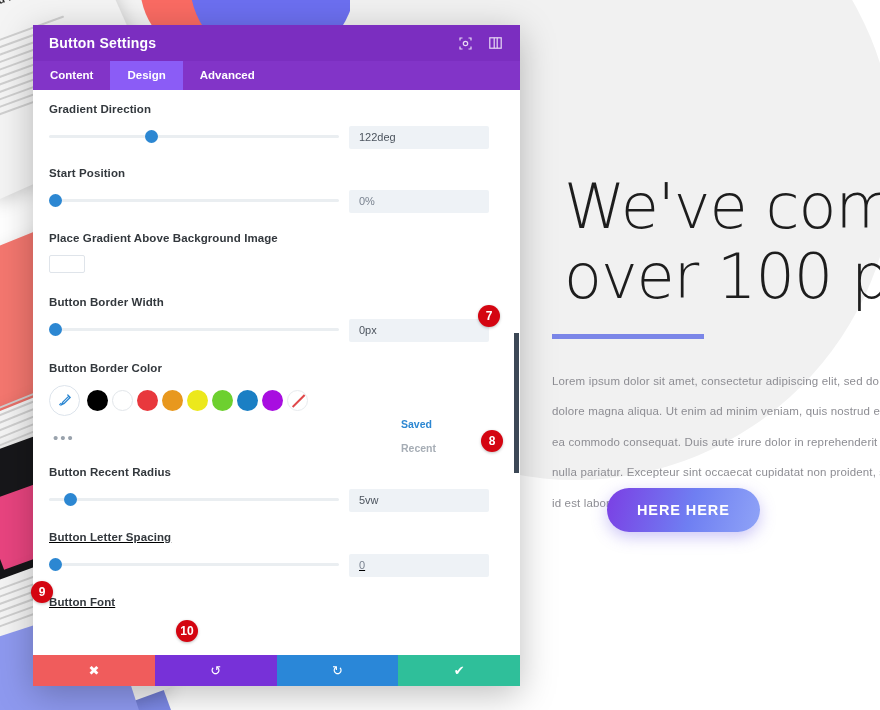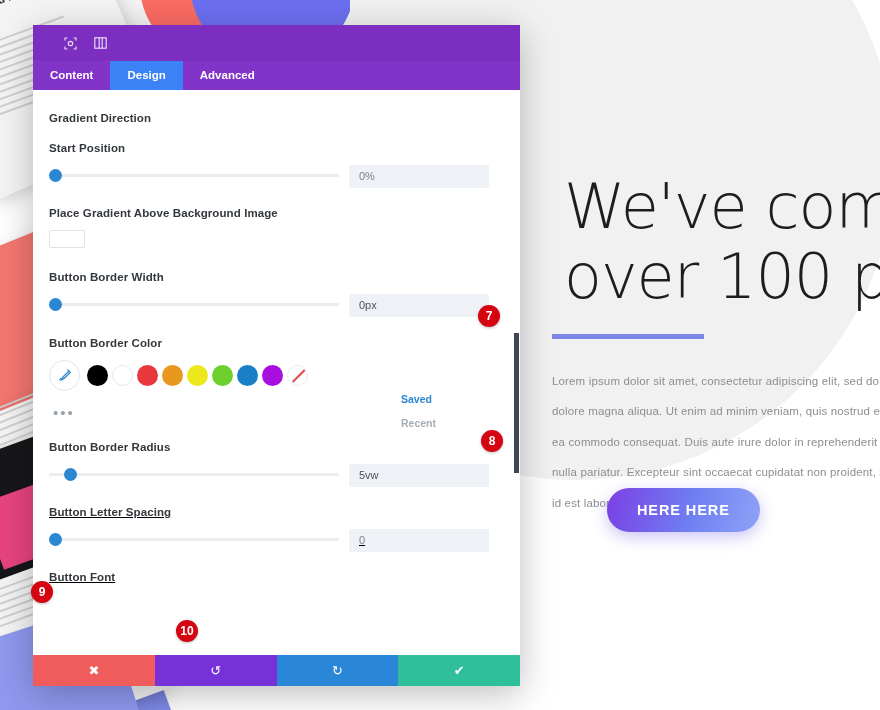--- a/index.html
+++ b/index.html
@@ -87,21 +87,21 @@
   .title-icon {
     width: 18px; height: 18px; margin-left: 12px; opacity: .82;
     display: flex; align-items: center; justify-content: center; cursor: pointer;
   }
   .modal-tabs { height: 29px; background: #8234c8; display: flex; flex: 0 0 auto; }
   .modal-tabs .tab {
     padding: 0 17px; height: 29px; line-height: 29px;
     color: #ffffff; font-size: 11.5px; font-weight: bold; cursor: pointer;
     font-family: "Liberation Sans", sans-serif;
   }
-  .modal-tabs .tab.active { background: #3b82f6; }
+  .modal-tabs .tab.active { background: #8b5cf6; }
 
   .modal-body { flex: 1 1 auto; position: relative; overflow: hidden; background:#fff; }
   .scroll-track { position:absolute; right:0; top:0; width:7px; height:100%; background:#ffffff; }
   .scroll-thumb { position:absolute; right:1px; top:243px; width:5px; height:140px; background:#3c4856; border-radius:0; }
 
   .field { position: relative; padding: 0 16px; }
   .field-label {
     font-size: 11.5px; color: #33383d; font-weight: bold; letter-spacing:.1px;
     margin-bottom: 11px; display:block;
   }
@@ -246,20 +246,21 @@
       <p>ea commodo consequat. Duis aute irure dolor in reprehenderit in voluptat</p>
       <p>nulla pariatur. Excepteur sint occaecat cupidatat non proident, sunt in cul</p>
       <p>id est laborum.</p>
     </div>
     <button class="cta-btn">HERE HERE</button>
   </div>
 
   <div class="modal">
 
     <div class="modal-titlebar">
+      <div class="modal-title">Button Settings</div>
       <div class="title-icon">
         <svg width="13" height="13" viewBox="0 0 13 13" fill="none" stroke="#ffffff" stroke-width="1.2">
           <path d="M1 3.5V1h2.5M9.5 1H12v2.5M12 9.5V12H9.5M3.5 12H1V9.5"></path>
           <circle cx="6.5" cy="6.5" r="2.2"></circle>
         </svg>
       </div>
       <div class="title-icon">
         <svg width="13" height="12" viewBox="0 0 13 12" fill="none" stroke="#ffffff" stroke-width="1.2">
           <rect x="0.8" y="0.8" width="11.4" height="10.4"></rect>
           <line x1="5.2" y1="0.8" x2="5.2" y2="11.2"></line>
@@ -269,22 +270,33 @@
     </div>
 
     <div class="modal-tabs">
       <div class="tab">Content</div>
       <div class="tab active">Design</div>
       <div class="tab">Advanced</div>
     </div>
 
     <div class="modal-body">
 
-      <div class="field" style="margin-top:22px;">
+      <div class="field" style="margin-top:13px;">
         <label class="field-label">Gradient Direction</label>
+        <div class="row">
+          <div class="slider-col">
+            <div class="slider">
+              <div class="track"></div>
+              <div class="knob" style="left:33%;"></div>
+            </div>
+          </div>
+          <div class="value-col">
+            <div class="value-box filled">122deg</div>
+          </div>
+        </div>
       </div>
 
       <div class="field" style="margin-top:18px;">
         <label class="field-label">Start Position</label>
         <div class="row">
           <div class="slider-col">
             <div class="slider">
               <div class="track"></div>
               <div class="knob" style="left:0%;"></div>
             </div>
@@ -341,21 +353,21 @@
         <div style="display:flex; align-items:center; margin-top:2px;">
           <div class="sw-more">•••</div>
           <div class="sw-links" style="margin-right:68px;">
             <span class="sw-saved">Saved</span>
             <span class="sw-recent">Recent</span>
           </div>
         </div>
       </div>
 
       <div class="field" style="margin-top:12px;">
-        <label class="field-label">Button Border Radius</label>
+        <label class="field-label">Button Recent Radius</label>
         <div class="row">
           <div class="slider-col">
             <div class="slider">
               <div class="track"></div>
               <div class="knob" style="left:5%;"></div>
             </div>
           </div>
           <div class="value-col">
             <div class="value-box filled">5vw</div>
           </div>

